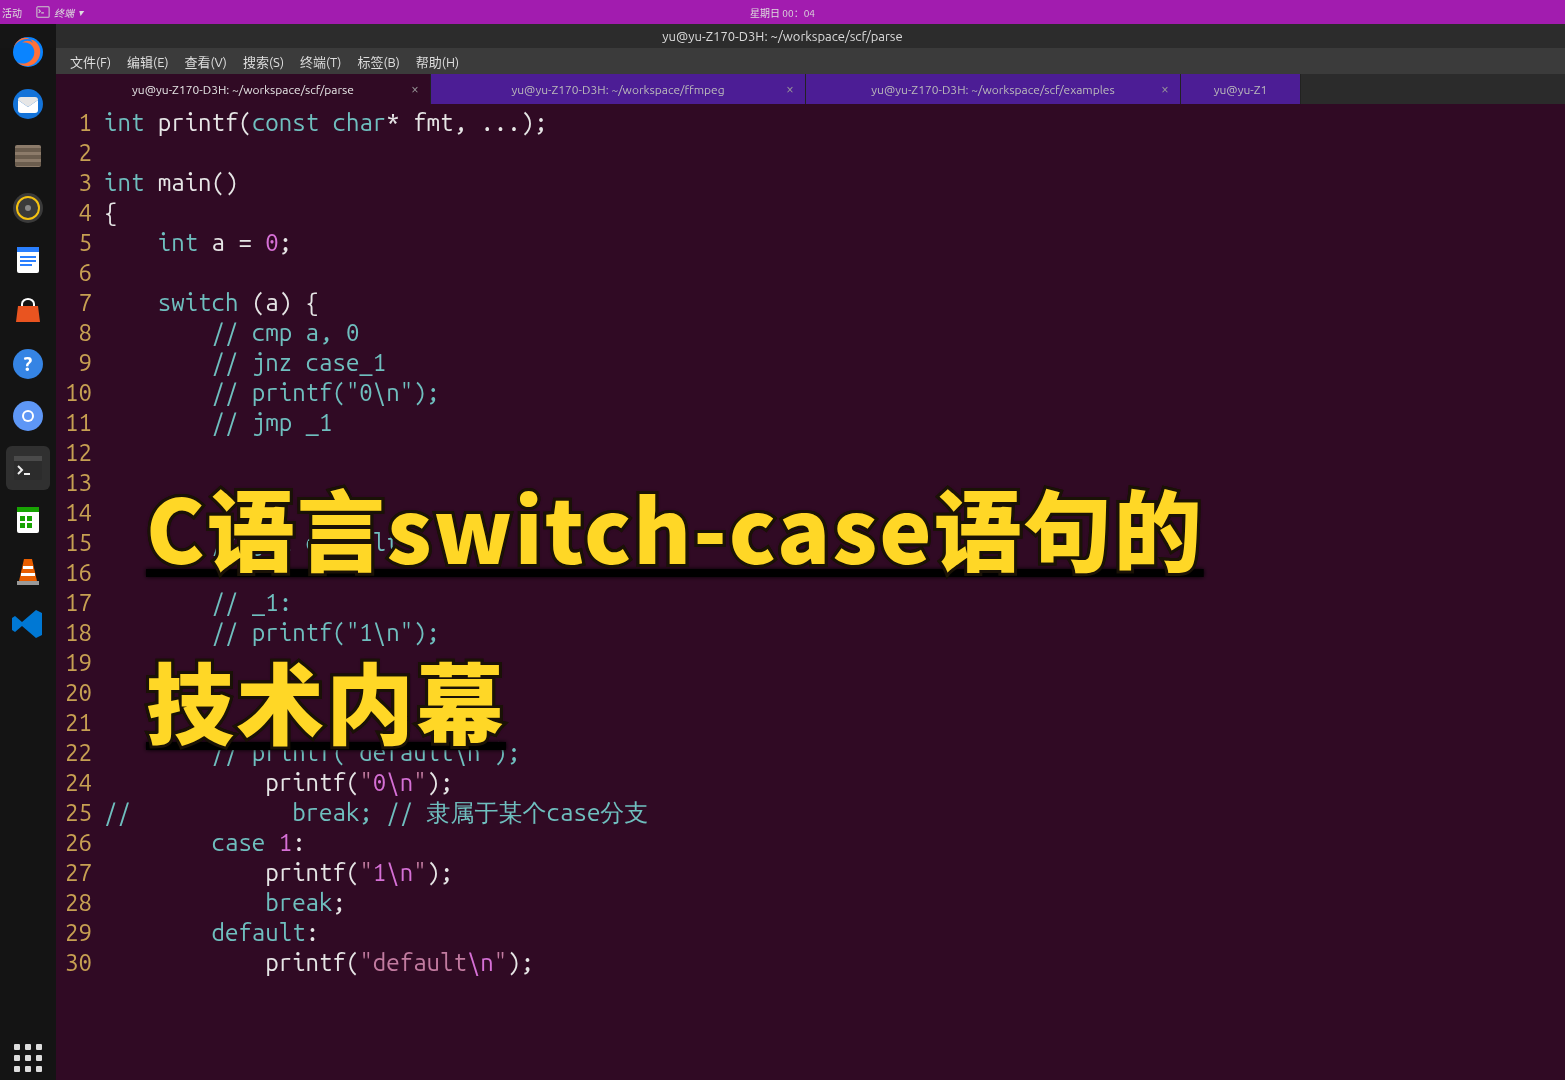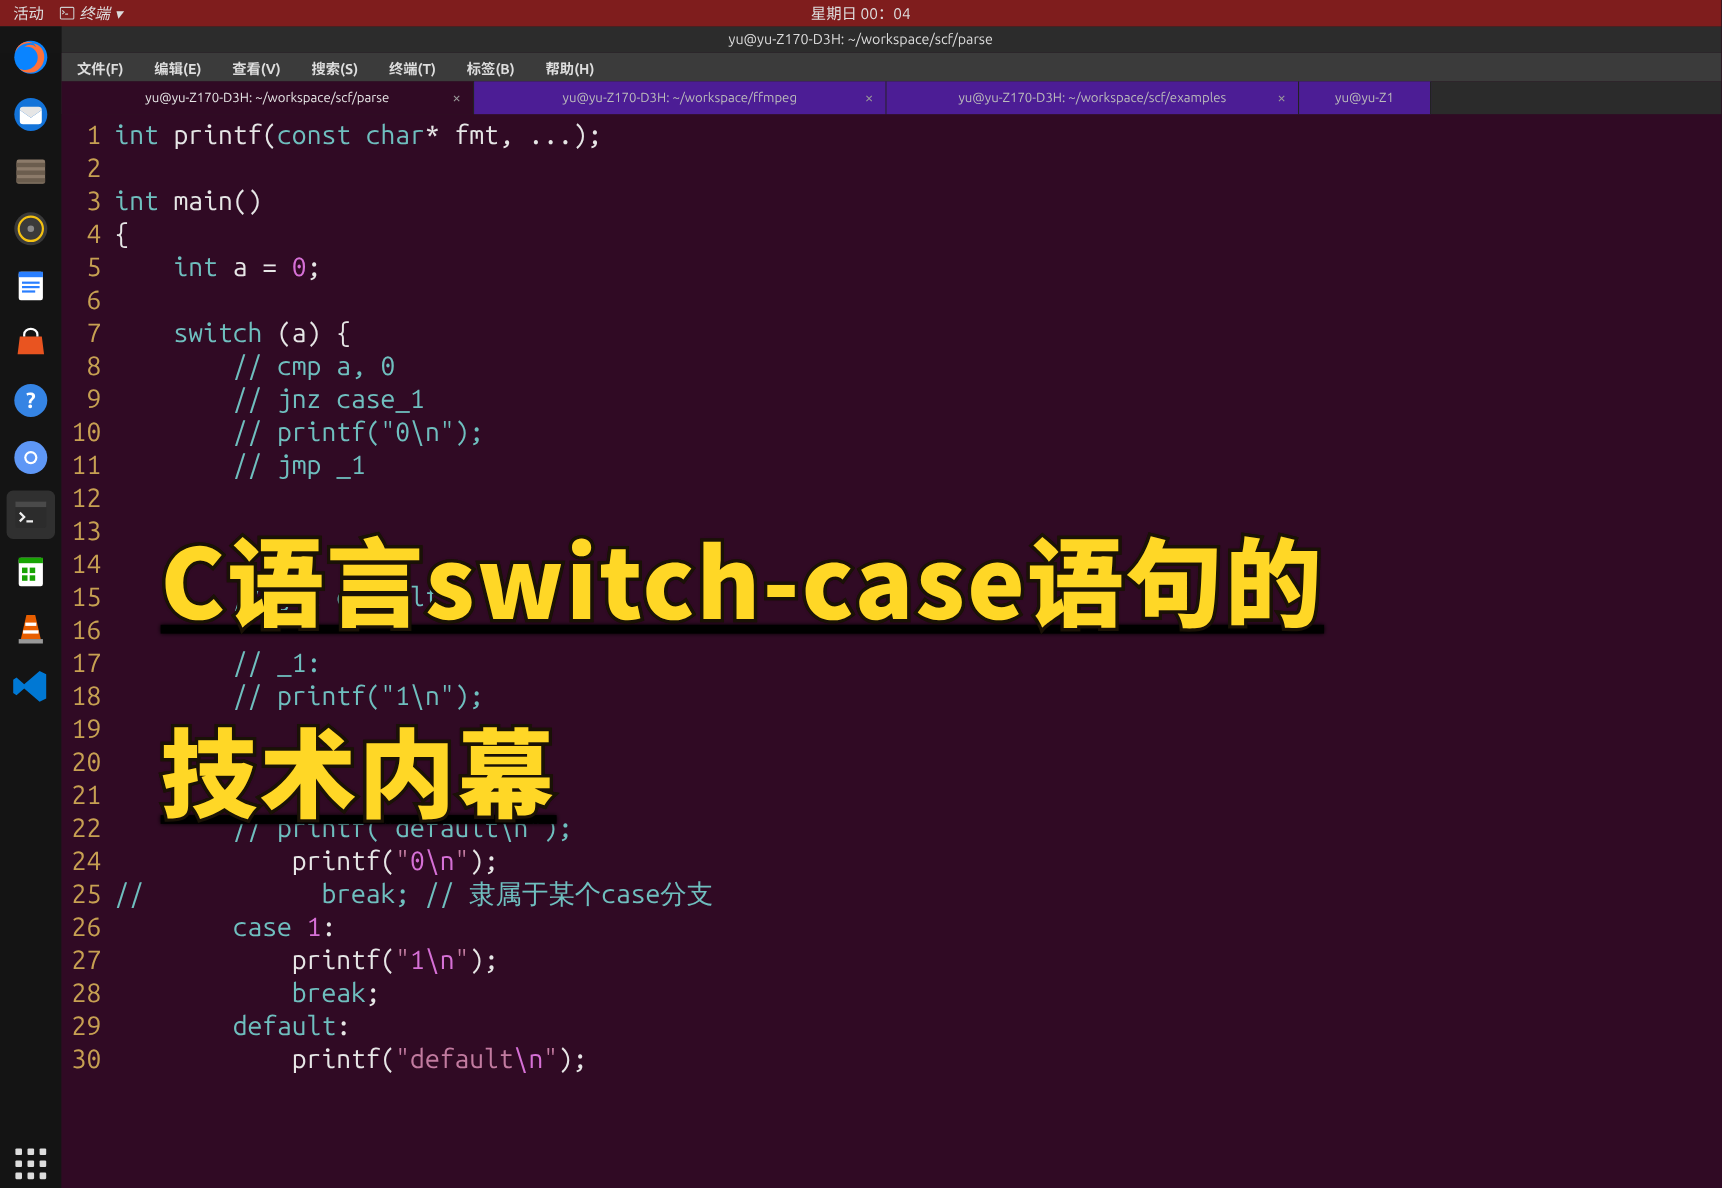--- a/index.html
+++ b/index.html
@@ -1,19 +1,19 @@
 <!DOCTYPE html>
 <html><head>
 <meta charset="utf-8">
 <style>
   * { margin:0; padding:0; box-sizing:border-box; }
   body { width:1565px; height:1080px; font-family:"Ubuntu","Noto Sans CJK SC",sans-serif; background:#1e1e1e; overflow:hidden; position:relative; }
 
   
-  .top-panel { height:24px; background:#7f1d1d; color:#ddd; display:flex; align-items:center; font-size:14px; padding:0 12px; position:relative; }
+  .top-panel { height:24px; background:#a21caf; color:#ddd; display:flex; align-items:center; font-size:10px; padding:0 2px; position:relative; }
   .top-left { display:flex; align-items:center; gap:14px; }
   .top-center { position:absolute; left:50%; transform:translateX(-50%); }
   .top-item { cursor:pointer; }
   .term-ind { display:flex; align-items:center; gap:4px;font-style:italic; }
   .term-ind svg { width:14px; height:14px; }
 
   
   .title-bar { height:24px; background:#2c2c2c; color:#dcdcdc; display:flex; align-items:center; justify-content:center; font-size:13px; }
 
   
@@ -21,21 +21,21 @@
   .dock-item { width:44px; height:44px; display:flex; align-items:center; justify-content:center; border-radius:6px; cursor:pointer; }
   .dock-item.active { background:rgba(255,255,255,0.12); }
   .dock-spacer { flex:1; }
   .grid-dots { display:grid; grid-template-columns:repeat(3,6px); grid-template-rows:repeat(3,6px); gap:5px; }
   .grid-dots span { width:6px; height:6px; background:#ddd; border-radius:1px; }
 
   
   .main { position:absolute; left:56px; right:0; top:48px; bottom:0; background:#300a24; display:flex; flex-direction:column; }
 
   
-  .menu-bar { height:26px; background:#3b3b3b; color:#ddd; display:flex; align-items:center; font-size:13px; padding:0 6px; gap:12px;font-weight:bold; }
+  .menu-bar { height:26px; background:#3b3b3b; color:#ddd; display:flex; align-items:center; font-size:13px; padding:0 6px; gap:0; }
   .menu-item { padding:0 8px; cursor:pointer; }
 
   
   .tabs { height:30px; background:#2b2b2b; display:flex; align-items:stretch; }
   .tab { flex:0 0 auto; min-width:375px; background:#4c1d95; color:#bbb; display:flex; align-items:center; justify-content:center; position:relative; font-size:12px; border-right:1px solid #222; cursor:pointer; }
   .tab.active { background:#300a24; color:#e6e6e6; }
   .tab-close { position:absolute; right:8px; top:50%; transform:translateY(-50%); width:14px; height:14px; color:#999; cursor:pointer; font-size:14px; line-height:14px; text-align:center; }
   .tab.partial { min-width:120px; }
 
   

